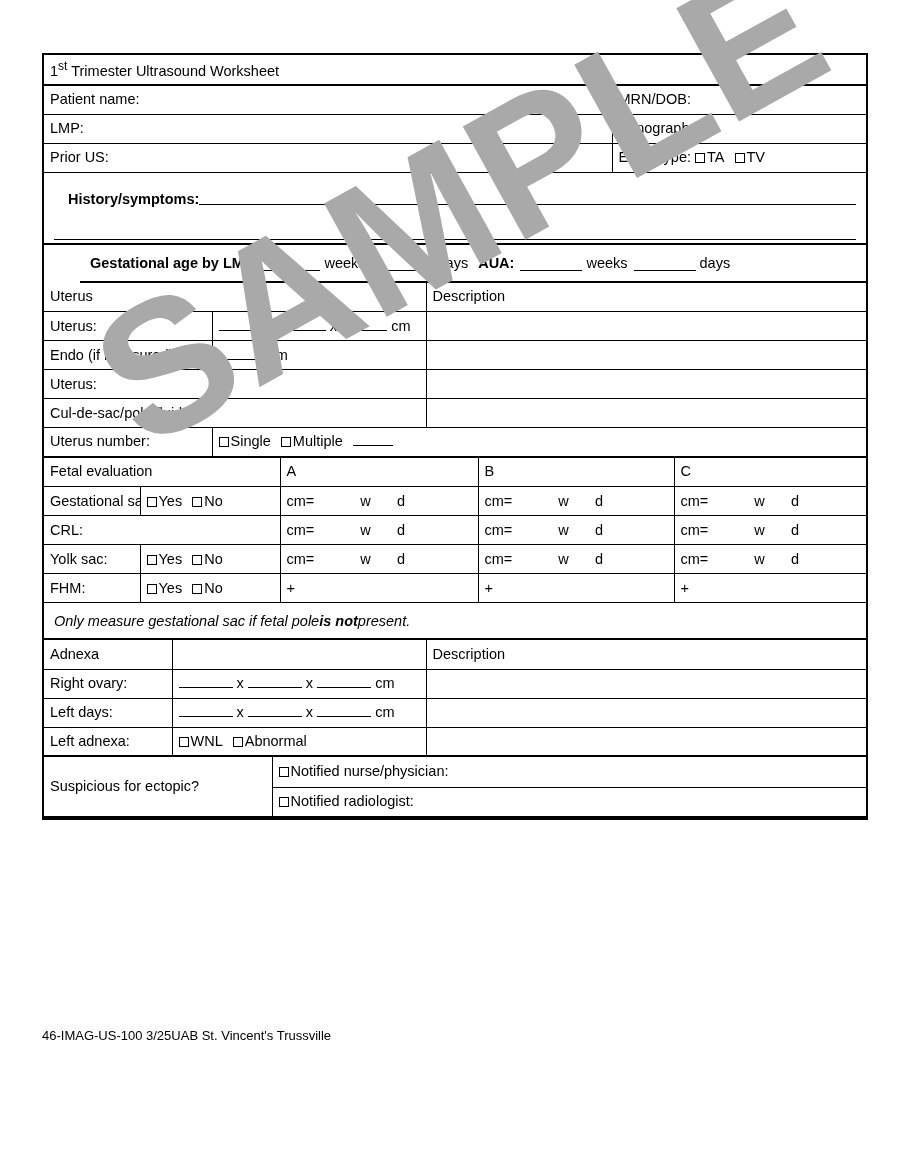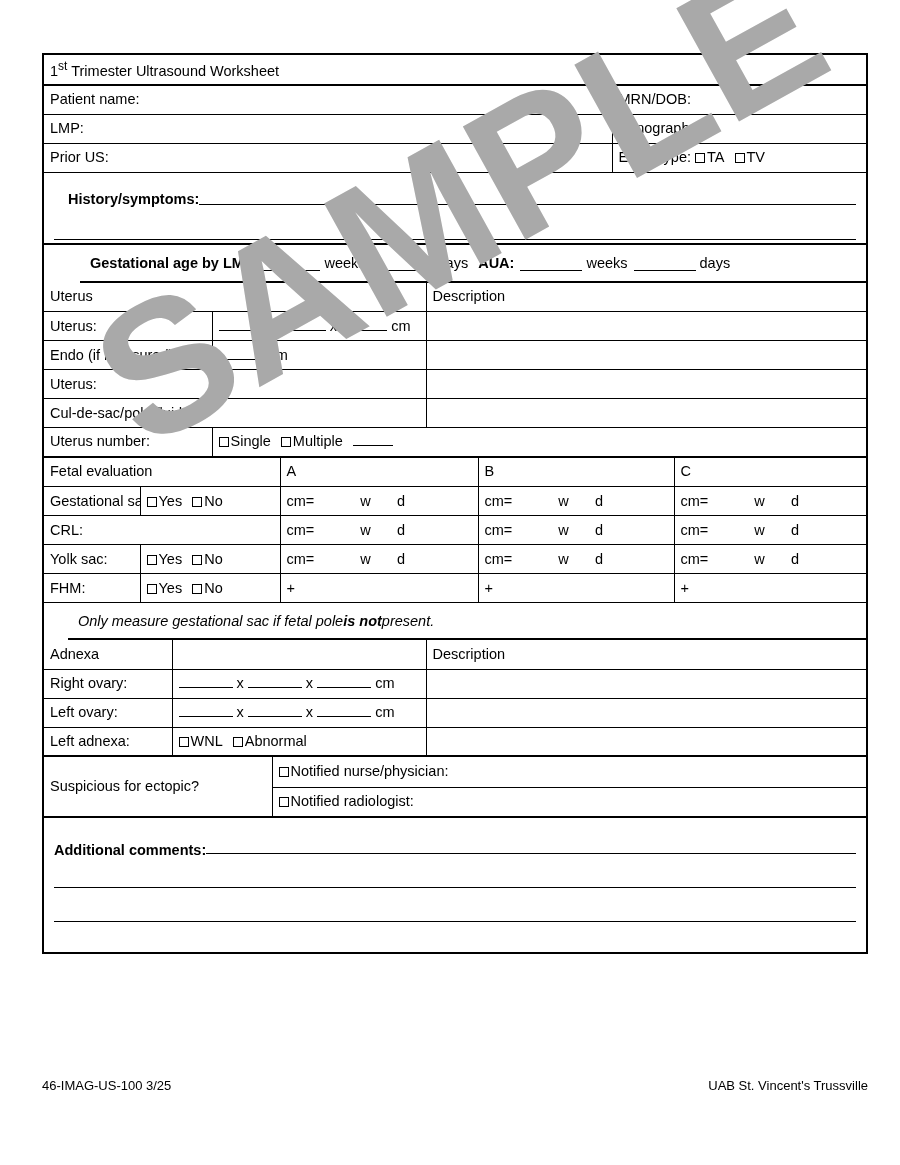--- a/index.html
+++ b/index.html
@@ -124,44 +124,42 @@
 
   
   .note {
     border-bottom: 2px solid #000;
     height: 37px;
     display: flex;
     align-items: center;
     padding-left: 10px;
     font-size: 14.5px;
     font-style: italic;
-    margin-left: 24px;
   }
   .note b { font-weight: bold; }
 
   
   .commentblock { padding: 0; }
   .cline {
     height: 34px;
     padding-left: 10px;
     display: flex;
     align-items: flex-end;
     font-size: 14.5px;
     font-weight: bold;
   }
   .cline .rule { flex: 1 1 auto; border-bottom: 1.6px solid #000; margin-bottom: 4px; margin-right: 10px; }
   .cpad { height: 26px; }
 
   
   #footer {
     position: absolute;
-    left: 42px; top: 1078px;
+    left: 42px; top: 1028px;
     width: 826px;
     display: flex;
-    justify-content: space-between;
     font-size: 13px;
   }
 
   
   #watermark {
     position: absolute;
     left: 0; top: 0;
     width: 900px; height: 1165px;
     pointer-events: none;
     z-index: 5;
@@ -406,21 +404,21 @@
         <td class="nb-l nb-t">Adnexa</td>
         <td class="nb-t"></td>
         <td class="nb-t nb-r">Description</td>
       </tr>
       <tr>
         <td class="nb-l">Right ovary:</td>
         <td><span class="u u54"></span> x <span class="u u54"></span> x <span class="u u54"></span> cm</td>
         <td class="nb-r"></td>
       </tr>
       <tr>
-        <td class="nb-l">Left ovary:</td>
+        <td class="nb-l">Left days:</td>
         <td><span class="u u54"></span> x <span class="u u54"></span> x <span class="u u54"></span> cm</td>
         <td class="nb-r"></td>
       </tr>
       <tr>
         <td class="nb-l" style="border-bottom-width:2px">Left adnexa:</td>
         <td style="border-bottom-width:2px">
           <span class="cbwrap"><span class="cbx"></span><span>WNL</span></span><span class="cbwrap" style="margin-right:0"><span class="cbx"></span><span>Abnormal</span></span>
         </td>
         <td class="nb-r" style="border-bottom-width:2px"></td>
       </tr>
@@ -440,33 +438,20 @@
         </td>
       </tr>
       <tr>
         <td class="nb-r" style="border-bottom-width:2px">
           <span class="cbx"></span><span>Notified radiologist:</span>
         </td>
       </tr>
     </tbody>
       </table>
 
-    <div class="commentblock">
-      <div class="cline" style="height:40px">
-        <span>Additional comments:</span>
-        <span class="rule"></span>
-      </div>
-      <div class="cline">
-        <span class="rule"></span>
-      </div>
-      <div class="cline">
-        <span class="rule"></span>
-      </div>
-      <div class="cpad"></div>
-    </div>
 
   </div>
 
   <div id="footer">
     <span>46-IMAG-US-100   3/25</span>
     <span>UAB St. Vincent's Trussville</span>
   </div>
 
   <div id="watermark">
     <div class="wm-text">SAMPLE</div>

